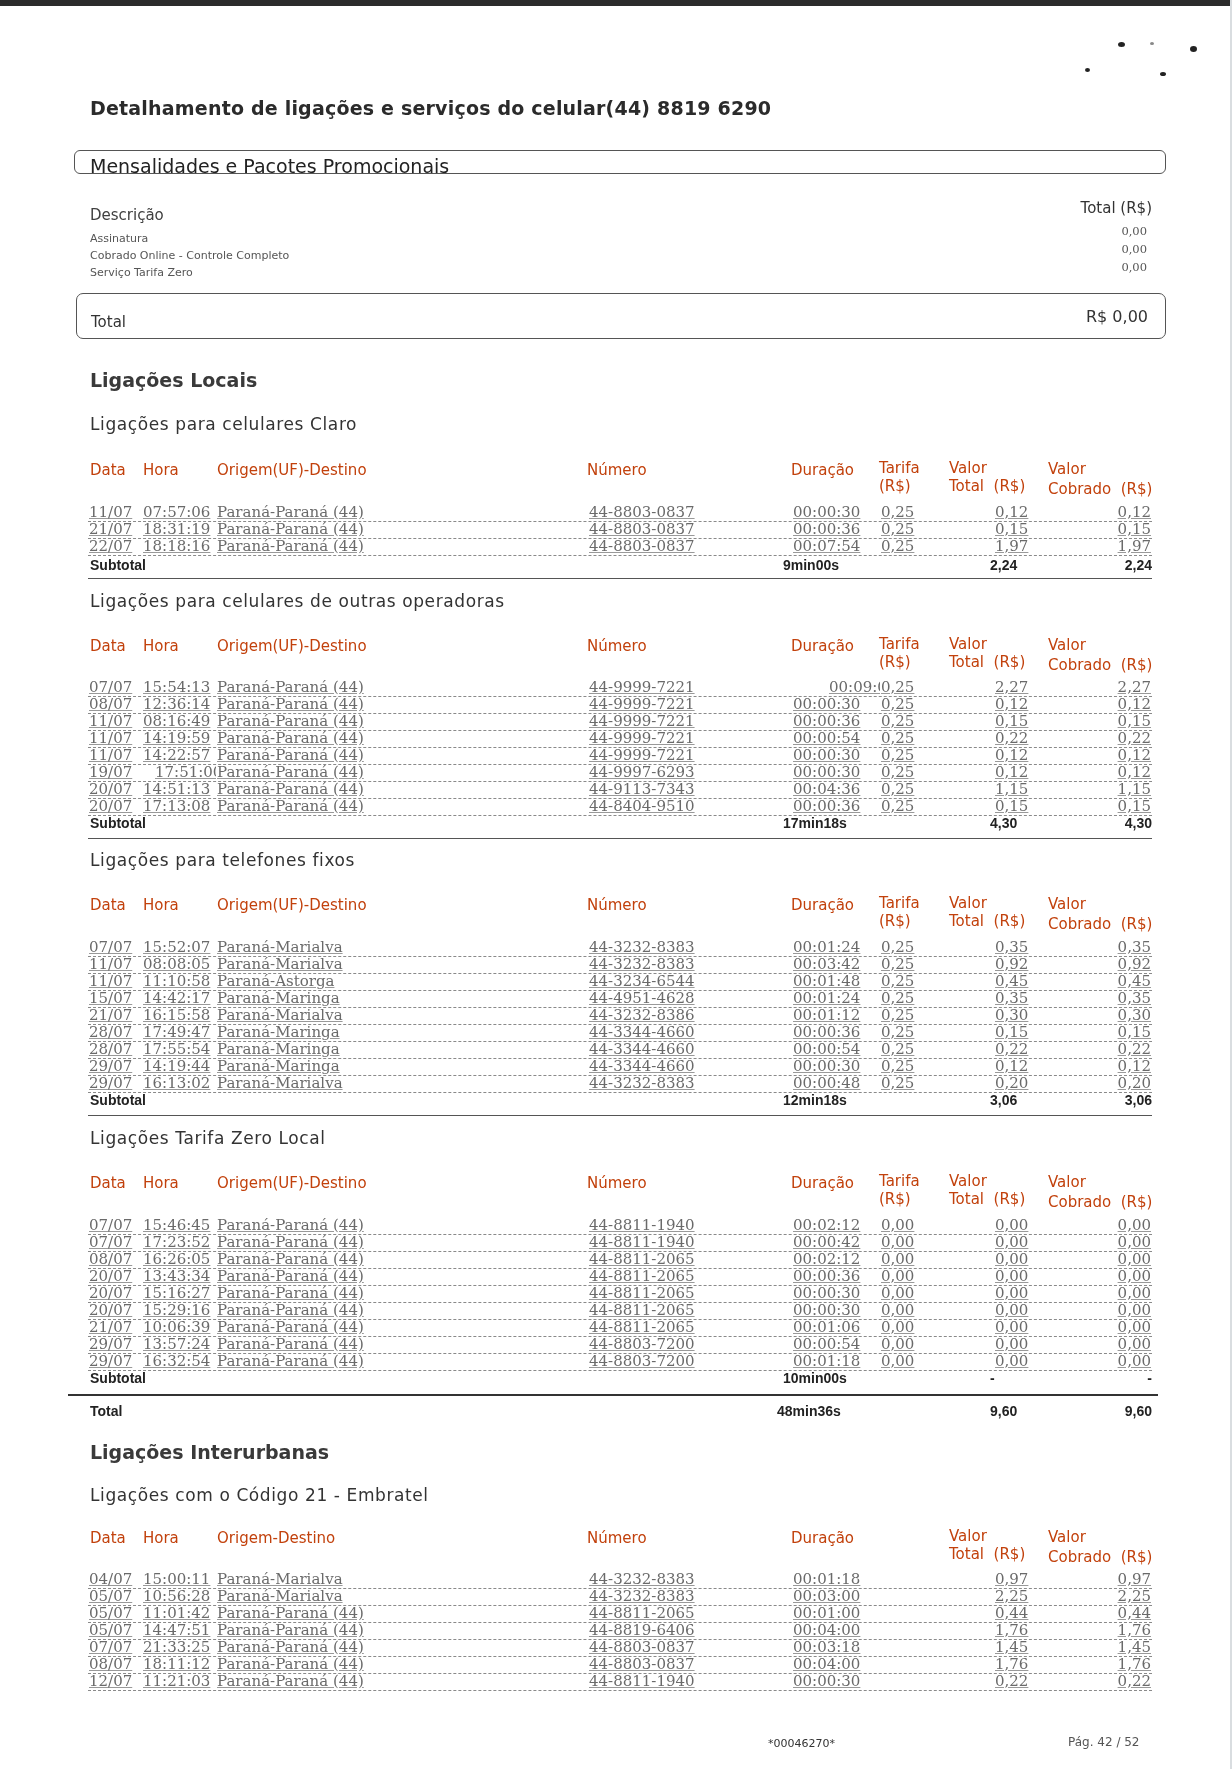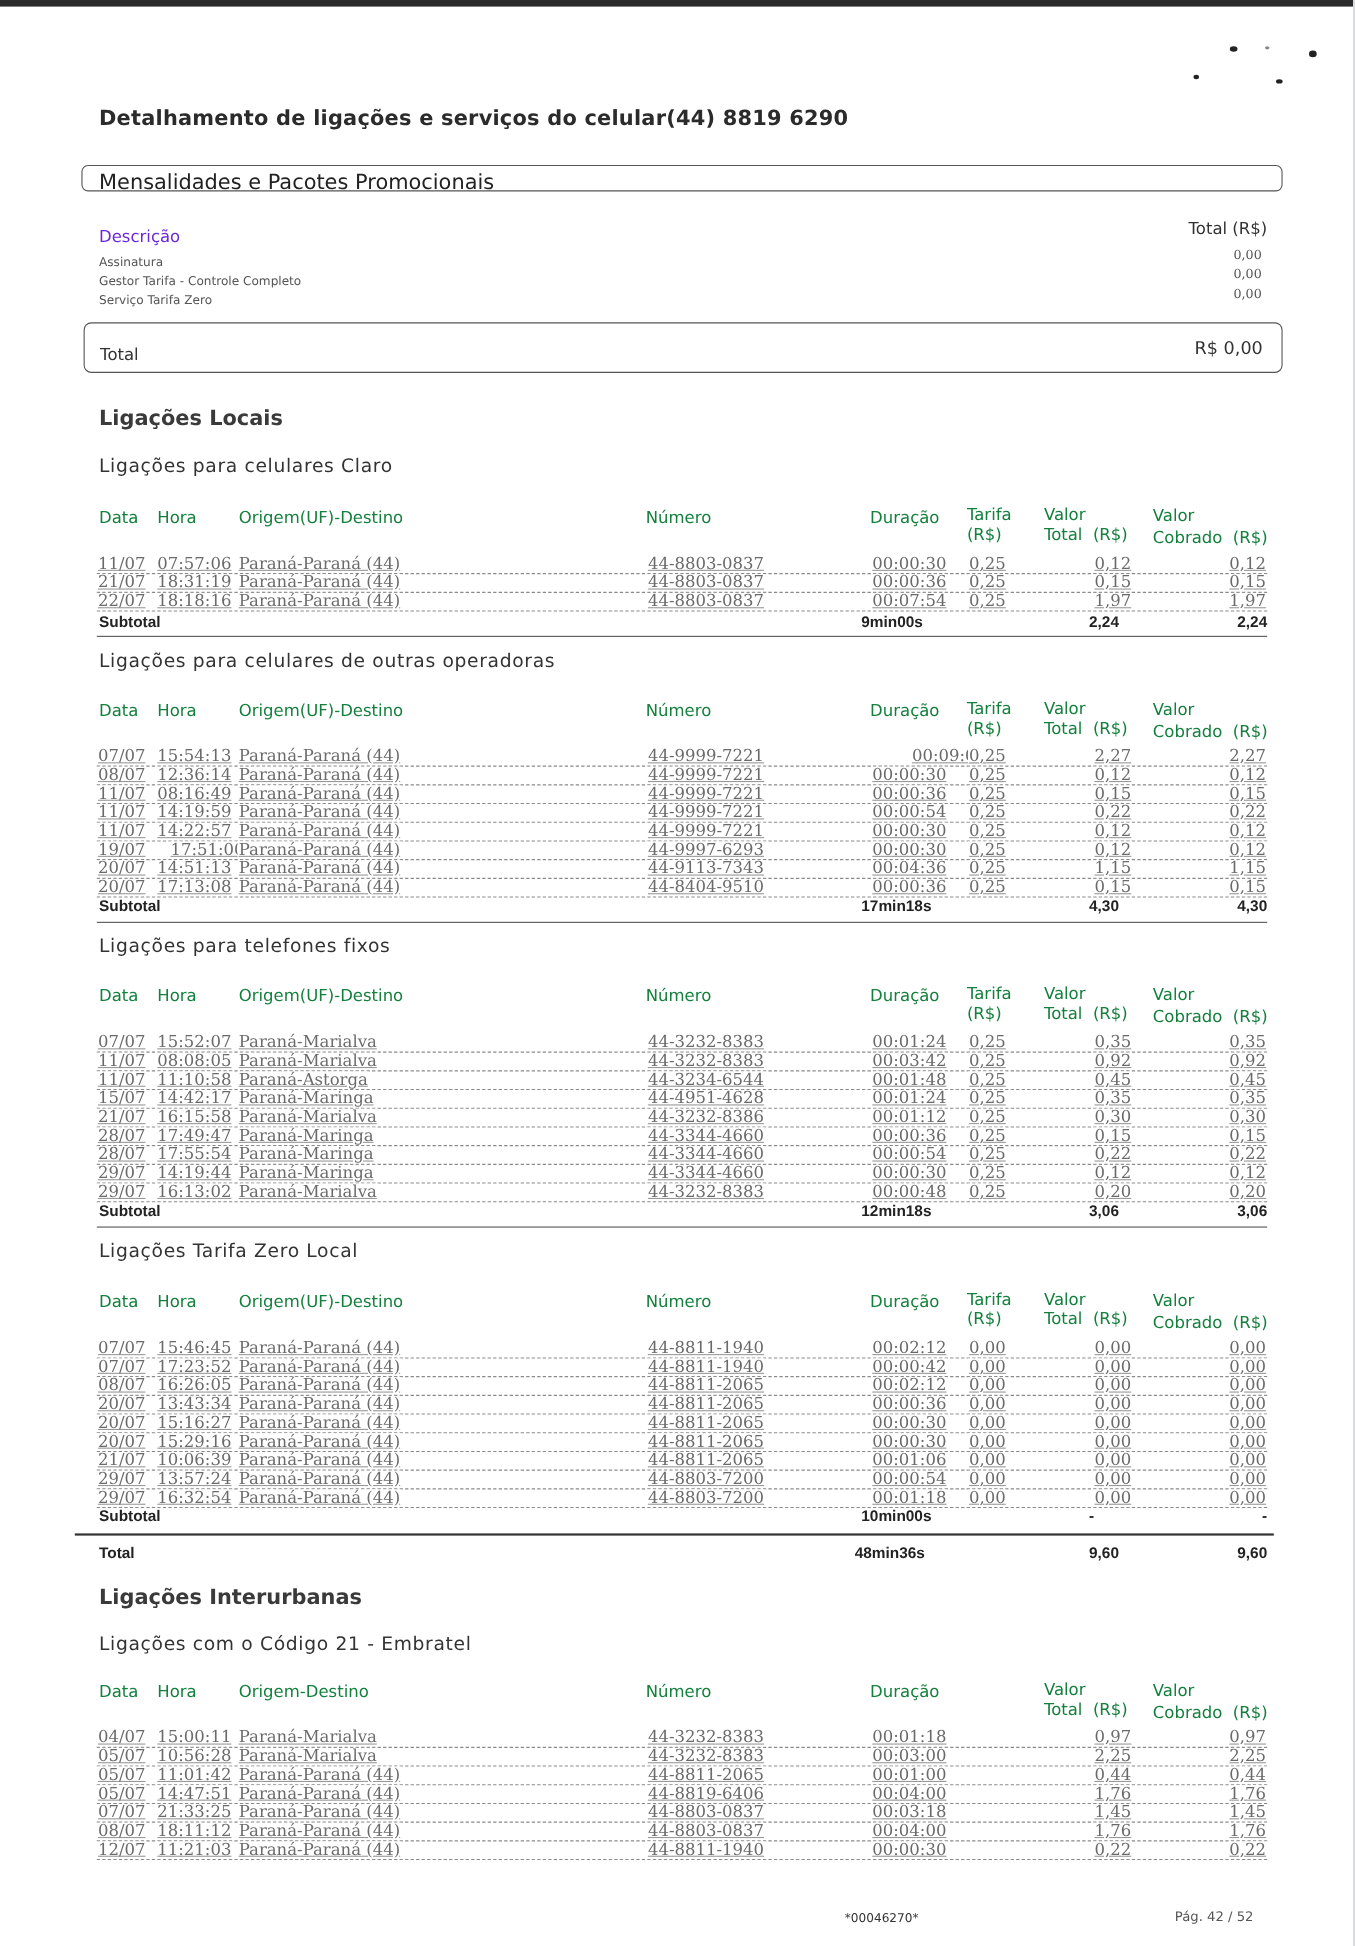--- a/index.html
+++ b/index.html
@@ -4,30 +4,30 @@
 <style>
   html, body { margin: 0; padding: 0; background: #ffffff; }
   body { width: 1232px; height: 1769px; position: relative; overflow: hidden; font-family: "DejaVu Sans", sans-serif; color: #2a2a2a; }
   .topbar { position: absolute; left: 0; top: 0; width: 1232px; height: 6px; background: #2b2b2b; }
   .rightedge { position: absolute; right: 0; top: 0; width: 2px; height: 1769px; background: #d9dde0; }
   .specks { position: absolute; left: 1080px; top: 20px; width: 150px; height: 60px; }
   .speck { position: absolute; background: #222; border-radius: 50%; }
   .page-title { position: absolute; left: 90px; top: 97px; font-size: 19px; font-weight: bold; color: #2b2b2b; letter-spacing: 0.2px; }
   .sec-box { position: absolute; left: 74px; top: 150px; width: 1090px; height: 22px; border: 1.5px solid #555; border-radius: 6px; border-bottom-right-radius: 6px; }
   .sec-box-title { position: absolute; left: 90px; top: 155px; font-size: 19px; font-weight: normal; color: #222; }
-  .desc-head { position: absolute; left: 90px; top: 206px; font-size: 15px; color: #6d28d9; }
+  .desc-head { position: absolute; left: 90px; top: 206px; font-size: 15px; color: #404040; }
   .total-head { position: absolute; right: 80px; top: 199px; font-size: 15px; color: #333; }
   .desc-item { position: absolute; left: 90px; font-size: 11px; color: #555; }
   .desc-val { position: absolute; right: 85px; font-size: 11.5px; color: #555; font-family: "DejaVu Serif", serif; }
   .total-box { position: absolute; left: 76px; top: 293px; width: 1088px; height: 44px; border: 1.5px solid #555; border-radius: 7px; }
   .total-box-label { position: absolute; left: 91px; top: 313px; font-size: 15px; color: #333; }
   .total-box-val { position: absolute; right: 84px; top: 307px; font-size: 16px; color: #333; }
   .h2 { position: absolute; left: 90px; font-size: 19px; font-weight: bold; color: #3a3a3a; }
   .h3 { position: absolute; left: 90px; font-size: 17px; color: #333; letter-spacing: 0.6px; }
-  .colhead { position: absolute; font-size: 15px; color: #15803d; line-height: 18px; }
+  .colhead { position: absolute; font-size: 15px; color: #c2410c; line-height: 18px; }
   .row { position: absolute; left: 88px; width: 1064px; height: 16px; font-family: "DejaVu Serif", serif; font-size: 15px; color: #6a6a6a; border-bottom: 1px dashed #8a8a8a; }
   .cell { position: absolute; top: 0; background: #fff; padding: 0 1px; line-height: 14px; text-decoration: underline; text-decoration-color: #999; }
   .subtotal { position: absolute; left: 90px; width: 1062px; height: 16px; font-family: "Liberation Sans", sans-serif; font-weight: bold; font-size: 14px; color: #222; }
   .subtotal span { position: absolute; top: 0; }
   .rule { position: absolute; left: 88px; width: 1064px; height: 1px; background: #555; }
   .rule-thick { position: absolute; left: 68px; width: 1090px; height: 2px; background: #333; }
   .footer-code { position: absolute; left: 768px; top: 1737px; font-size: 11px; color: #333; }
   .footer-page { position: absolute; left: 1068px; top: 1735px; font-size: 12px; color: #555; }
 </style>
 </head>
@@ -44,21 +44,21 @@
 </div>
 
 <div class="page-title">Detalhamento de ligações e serviços do celular(44) 8819 6290</div>
 
 <div class="sec-box"></div>
 <div class="sec-box-title">Mensalidades e Pacotes Promocionais</div>
 <div class="desc-head">Descrição</div>
 <div class="total-head">Total  (R$)</div>
 
 <div class="desc-item" style="top:232px">Assinatura</div>
-<div class="desc-item" style="top:249px">Gestor Tarifa - Controle Completo</div>
+<div class="desc-item" style="top:249px">Cobrado Online - Controle Completo</div>
 <div class="desc-item" style="top:266px">Serviço Tarifa Zero</div>
 <div class="desc-val" style="top:224px">0,00</div>
 <div class="desc-val" style="top:242px">0,00</div>
 <div class="desc-val" style="top:260px">0,00</div>
 
 <div class="total-box"></div>
 <div class="total-box-label">Total</div>
 <div class="total-box-val">R$ 0,00</div>
 
 <div class="h2" style="top:369px">Ligações Locais</div>

